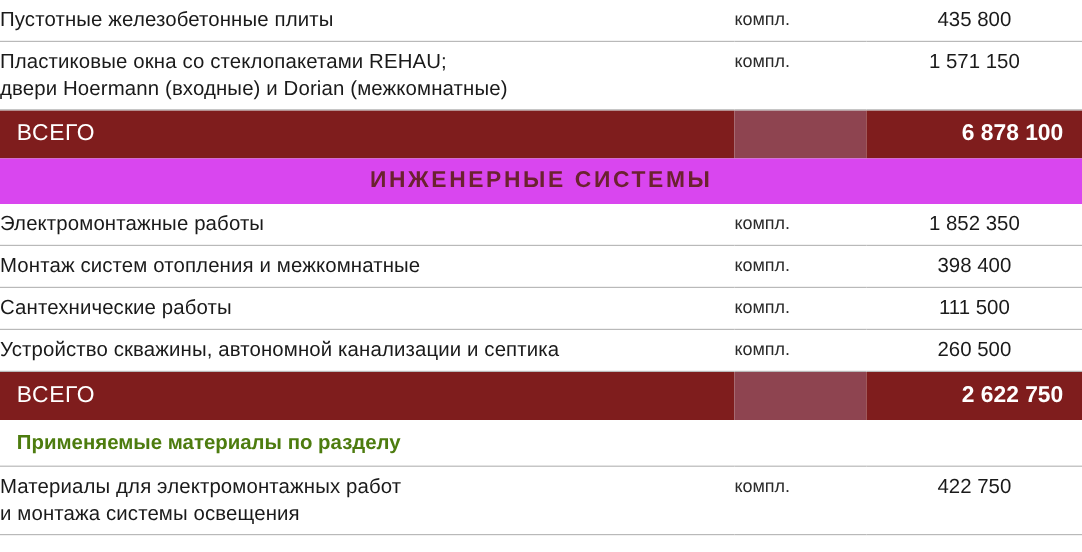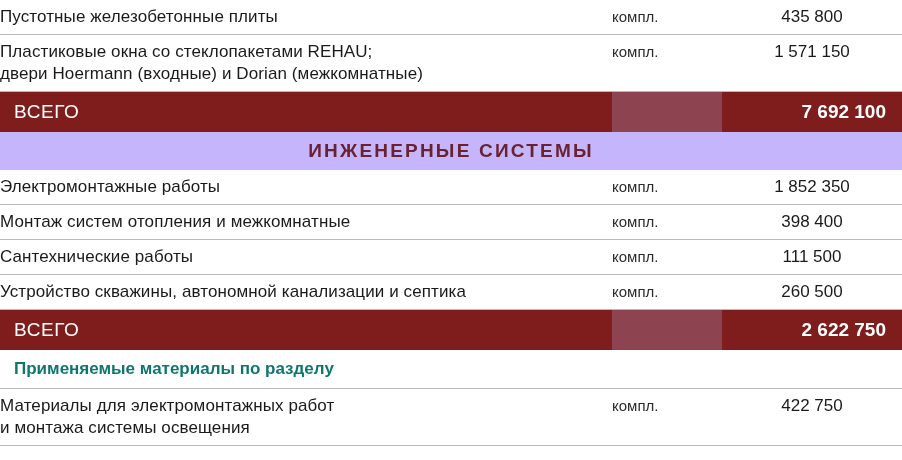--- a/index.html
+++ b/index.html
@@ -67,37 +67,37 @@
     font-size: 19px;
     font-weight: bold;
     text-align: right;
     padding-right: 16px;
     color: #ffffff;
   }
   tr.total td.unit { background: #8e4450; }
 
   
   tr.section td {
-    background: #c4b5fd;
+    background: #d946ef;
     color: #6b2230;
     font-weight: bold;
     font-size: 19px;
     letter-spacing: 2.2px;
     text-align: center;
     padding: 8px 0 8px 0;
     border: none;
   }
 
   
   tr.subsection td {
     font-weight: bold;
     font-size: 17px;
     padding: 9px 0 9px 14px;
     border-bottom: 1px solid #b9b9b9;
-    color: #0f766e;
+    color: #4d7c0f;
   }
 
   .line2 { display: block; }
 </style>
 </head>
 <body>
 
 <table class="estimate">
   <colgroup>
     <col class="c-name">
@@ -118,21 +118,21 @@
           <span class="line2">двери Hoermann (входные) и Dorian (межкомнатные)</span>
         </td>
         <td class="unit">компл.</td>
         <td class="price">1 571 150</td>
       </tr>
       <tr class="total">
         <td class="name">
           <span class="line2">ВСЕГО</span>
         </td>
         <td class="unit"></td>
-        <td class="price">7 692 100</td>
+        <td class="price">6 878 100</td>
       </tr>
       <tr class="section">
         <td colspan="3">ИНЖЕНЕРНЫЕ СИСТЕМЫ</td>
       </tr>
       <tr class="item">
         <td class="name">
           <span class="line2">Электромонтажные работы</span>
         </td>
         <td class="unit">компл.</td>
         <td class="price">1 852 350</td>

